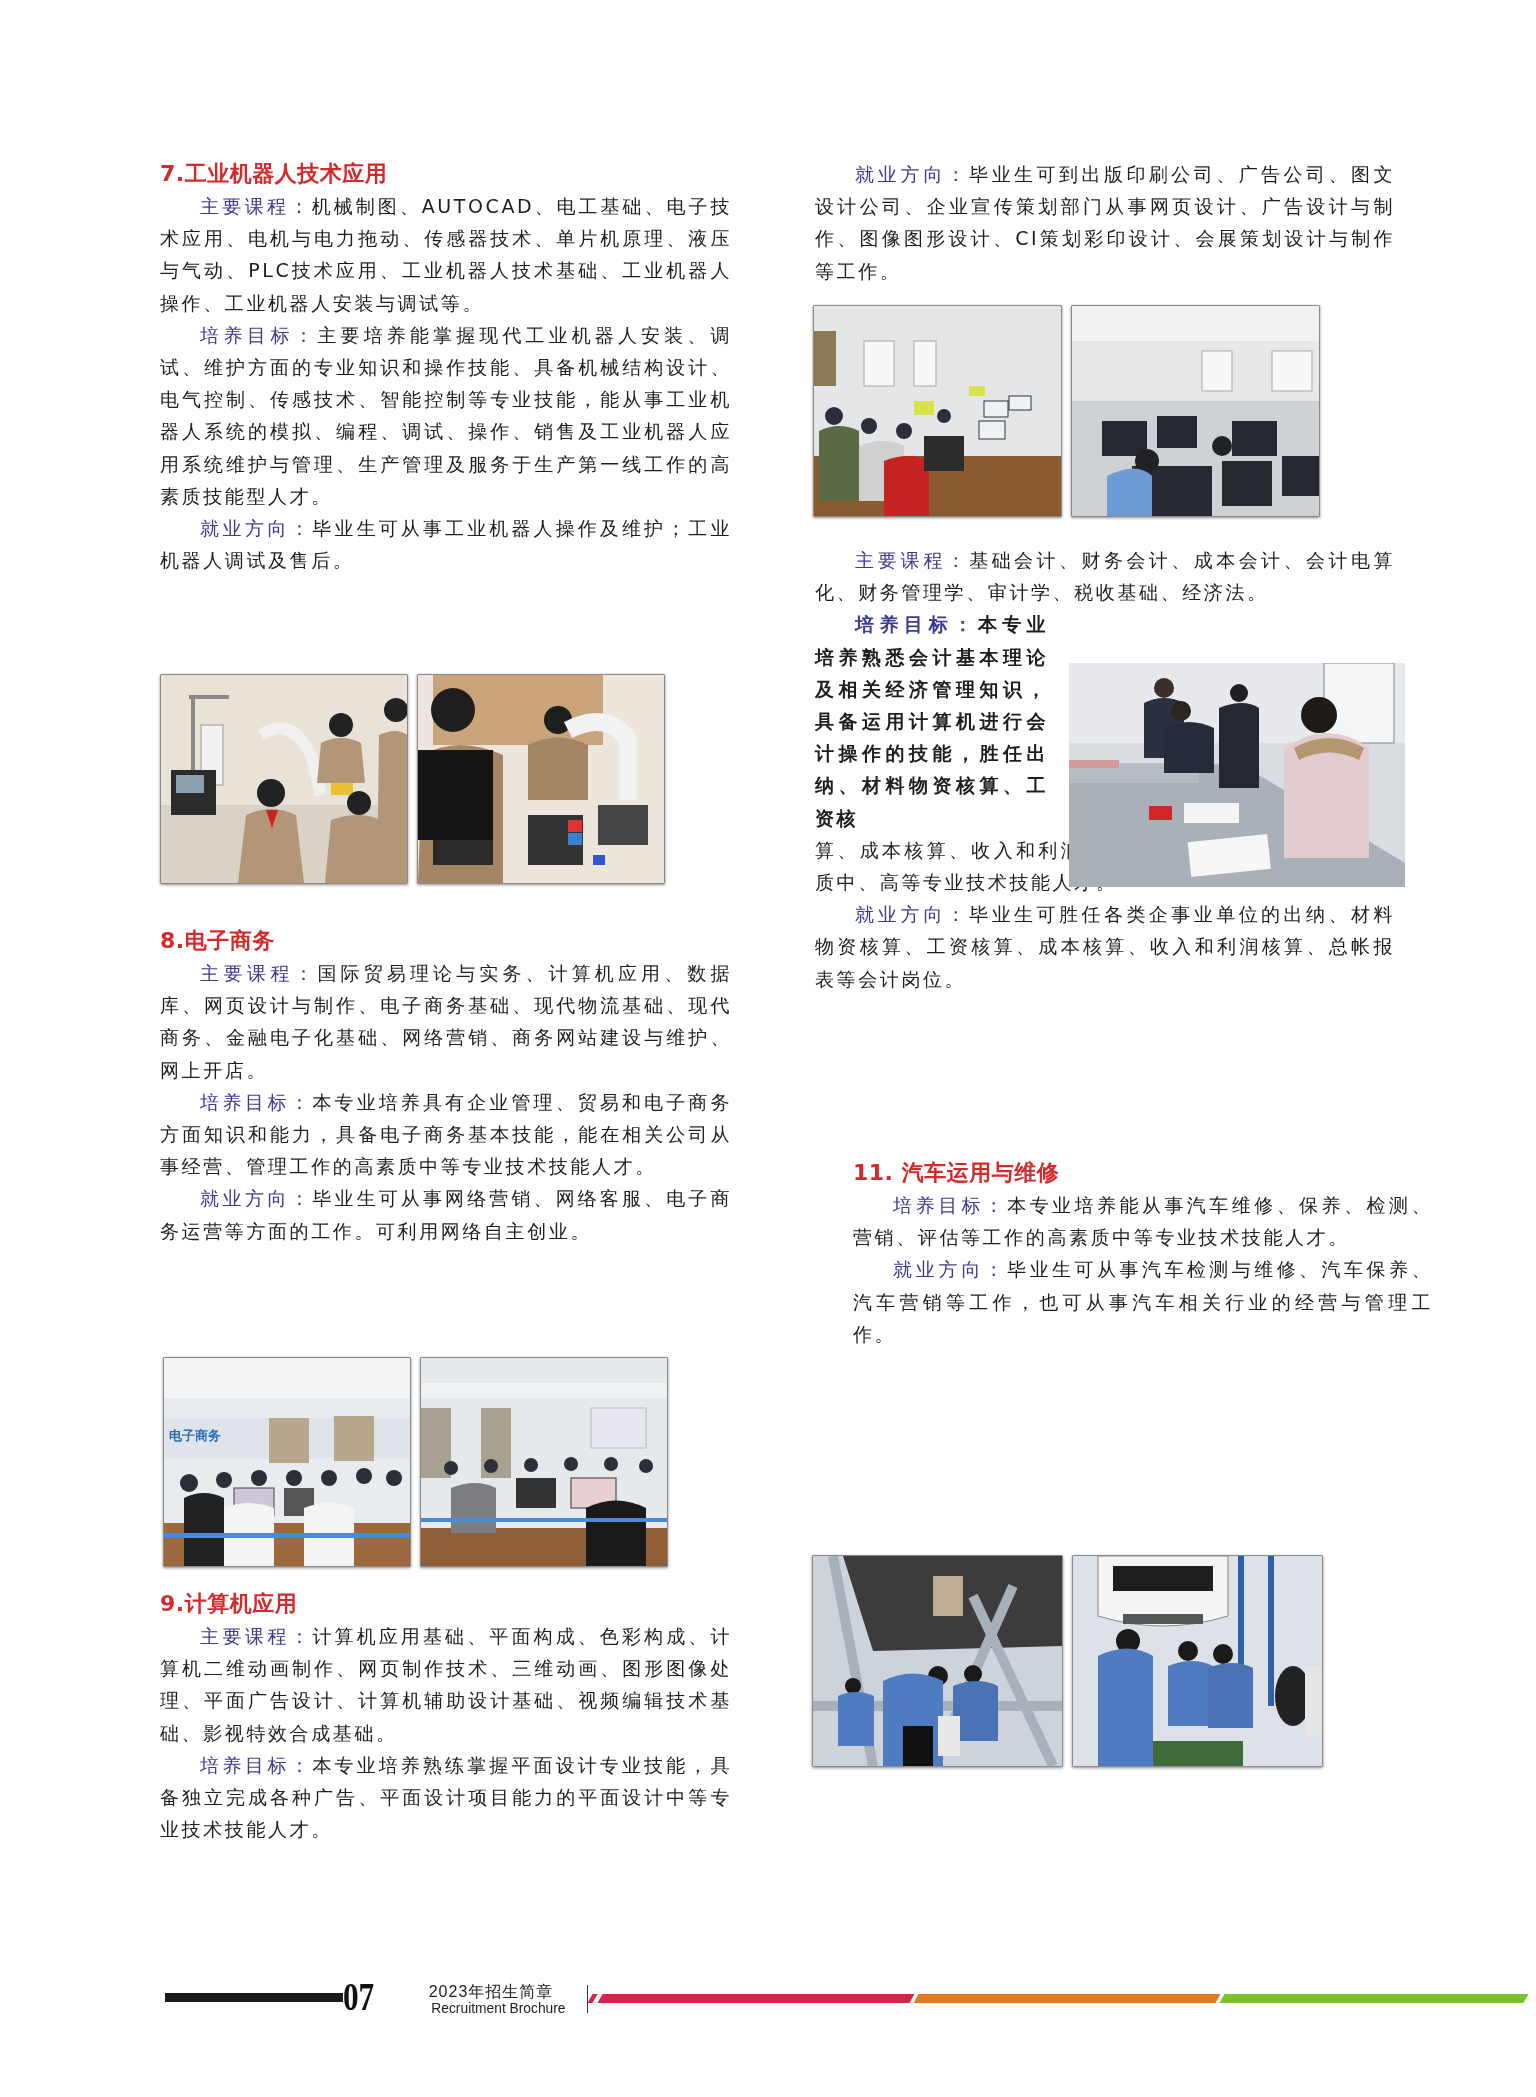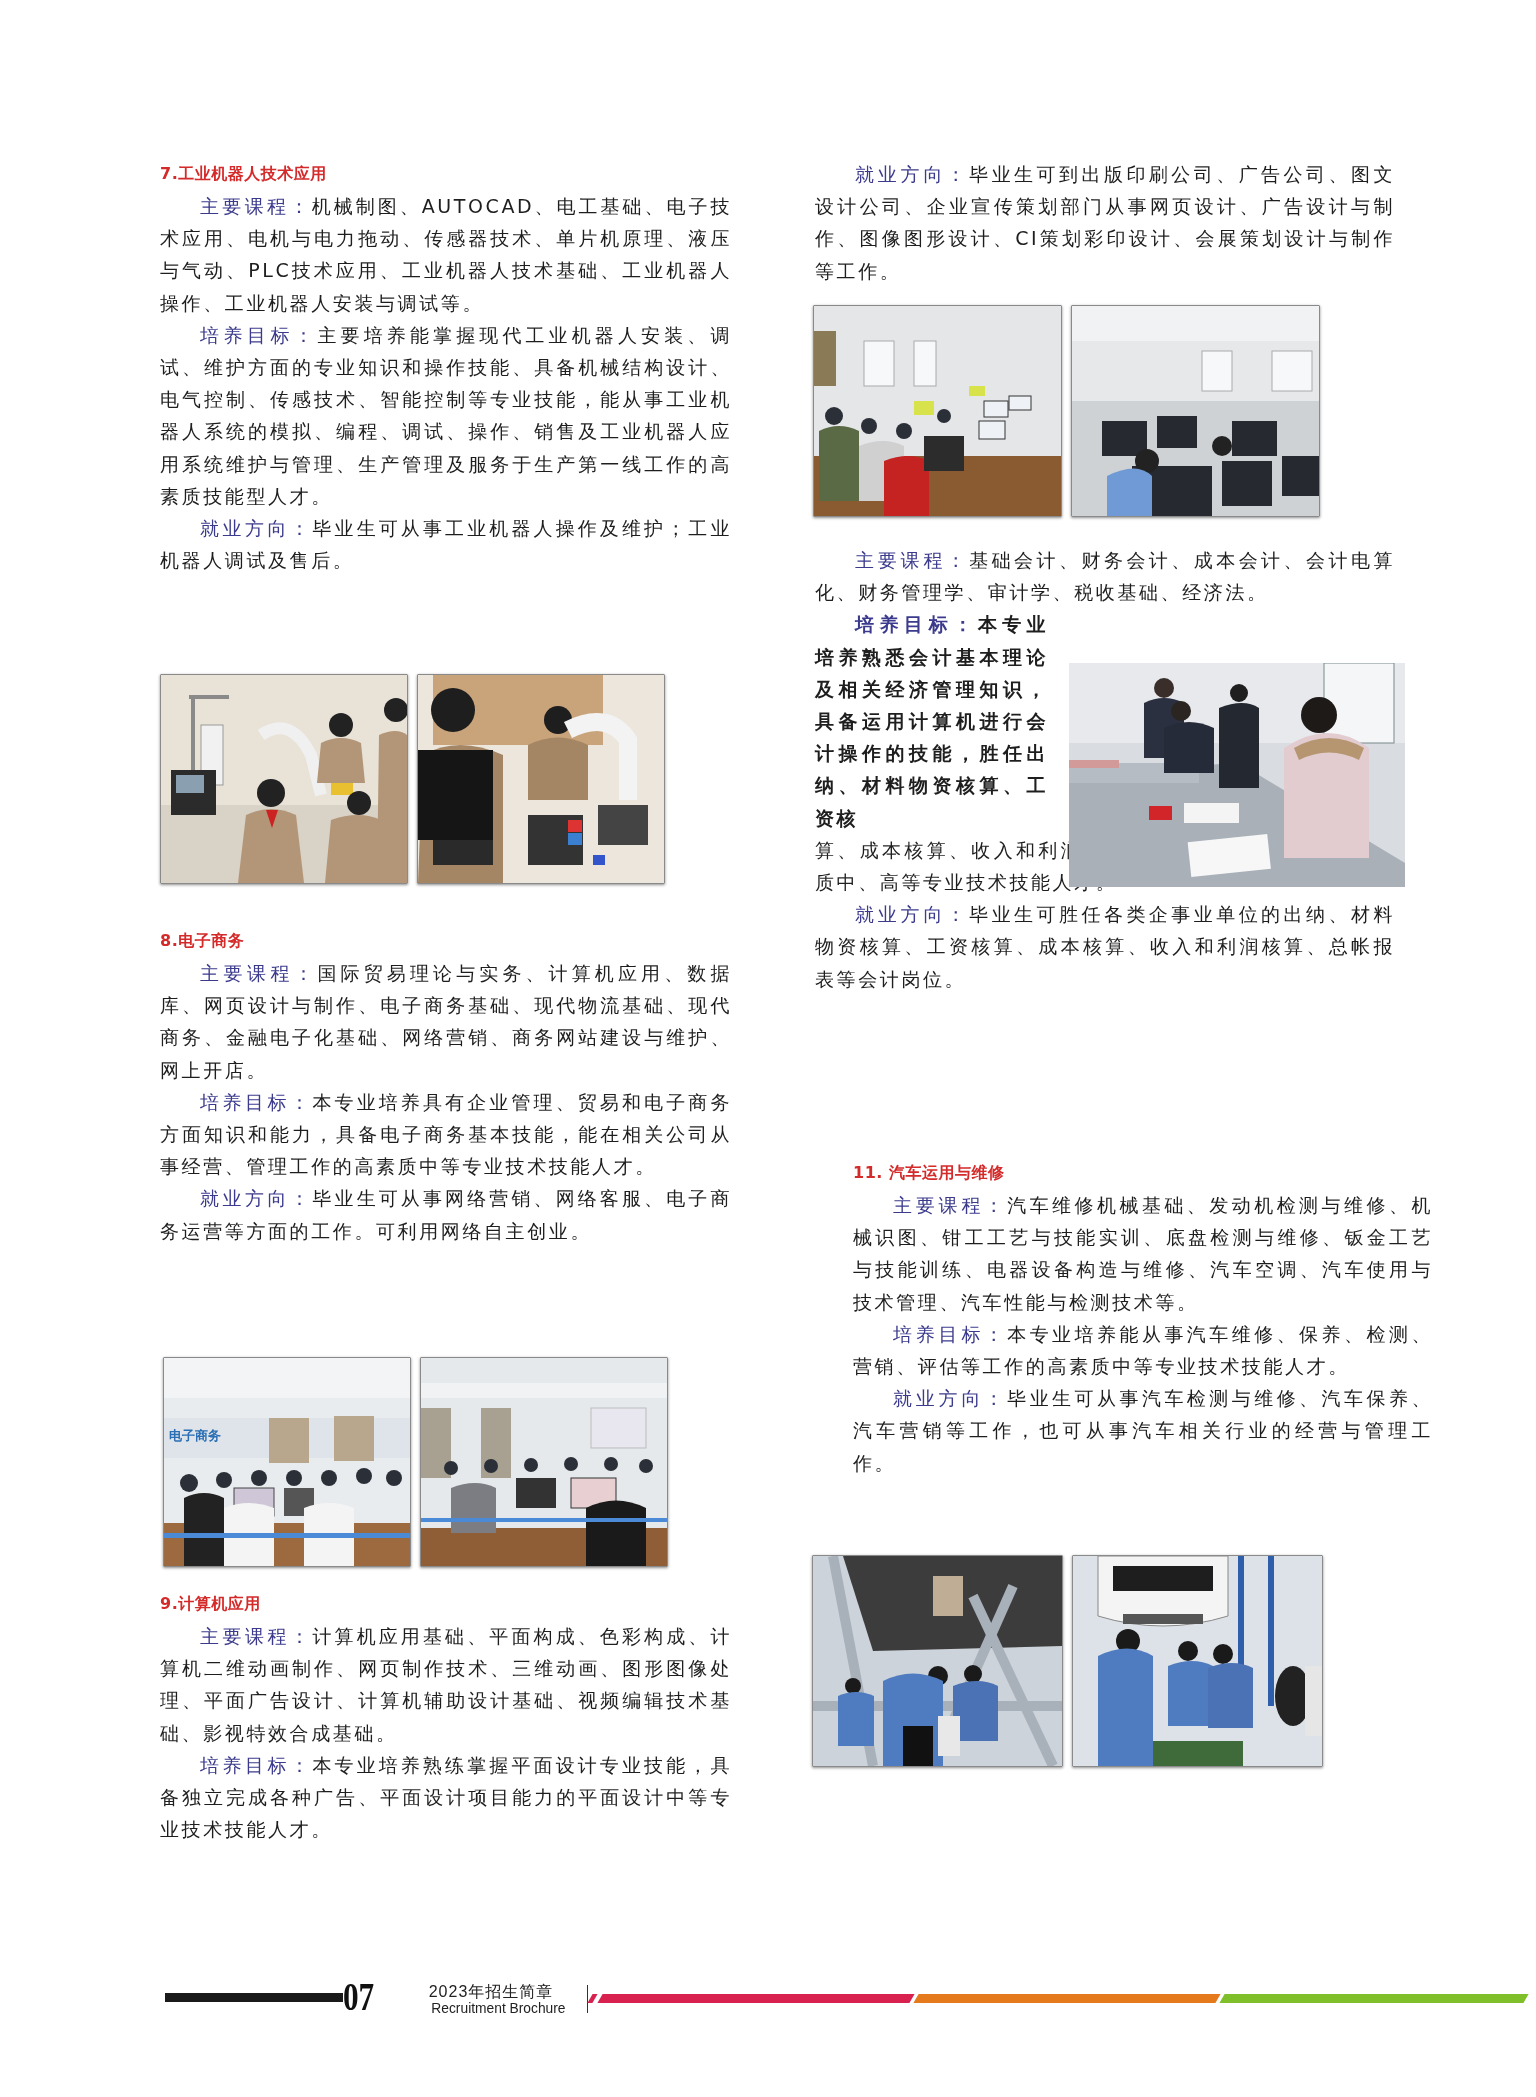--- a/index.html
+++ b/index.html
@@ -1,21 +1,21 @@
 <!DOCTYPE html>
 <html><head>
 <meta charset="utf-8">
 <style>
   html, body { margin: 0; padding: 0; background: #ffffff; }
   body { width: 1536px; height: 2097px; position: relative; overflow: hidden;
          font-family: "DejaVu Sans", "Liberation Sans", sans-serif; color: #1e1e1e; }
   .col { position: absolute; }
   .col-left { left: 160px; top: 158px; width: 572px; }
   .col-right { left: 815px; top: 158px; width: 580px; }
-  .heading { color: #d42a2a; font-weight: bold; font-size: 16px; line-height: 32px; margin: 0; letter-spacing: 0.5px; }
+  .heading { color: #d42a2a; font-weight: bold; font-size: 22px; line-height: 32px; margin: 0; letter-spacing: 0.5px; }
   p.para { margin: 0; font-size: 19px; line-height: 32.2px; text-indent: 2.1em; letter-spacing: 2.6px; text-align: justify; }
   .label { color: #3b3a8c; letter-spacing: 3px; }
   .photo { border-radius: 1px; box-shadow: 0 1px 3px rgba(0,0,0,0.45); border: 1px solid #8a8a8a; overflow: hidden; position: relative; }
   .photo .ph { position: absolute; inset: 0; }
   .abs { position: absolute; }
   
   .footer-bar-black { position: absolute; left: 165px; top: 1993px; width: 178px; height: 9px; background: #1a1a1a; }
   .footer-page { position: absolute; left: 343px; top: 1977px; font-family: "Liberation Serif", "DejaVu Serif", serif; font-weight: bold; font-size: 40px; line-height: 40px; transform: scaleX(0.78); transform-origin: left; color: #111; }
   .footer-title { position: absolute; left: 398px; top: 1983px; width: 186px; text-align: center; font-family: "Liberation Sans", sans-serif; color: #222; }
   .footer-title .zh { font-size: 16px; line-height: 17px; display: block; letter-spacing: 1px; }
@@ -218,21 +218,20 @@
     <path d="M215 85 q45 -30 85 0 v110 h-85z" fill="#e2ccd0"></path>
     <path d="M225 85 q35 -20 70 0 l-5 12 q-30 -15 -60 0z" fill="#b59670"></path>
     <rect x="80" y="143" width="23" height="14" fill="#d2252a"></rect>
     <rect x="115" y="140" width="55" height="20" fill="#f4f4f4"></rect>
     <rect x="120" y="175" width="80" height="35" fill="#f7f7f7" transform="rotate(-6 160 190)"></rect>
   </svg>
 </div>
 
 <div class="col" style="left:815px; top:1157px; width:580px;margin-left:38px;">
   <h2 class="heading">11. 汽车运用与维修</h2>
-  <p class="para"><span class="label">主要课程：</span><span>汽车维修机械基础、发动机检测与维修、机械识图、钳工工艺与技能实训、底盘检测与维修、钣金工艺与技能训练、电器设备构造与维修、汽车空调、汽车使用与技术管理、汽车性能与检测技术等。</span></p>
   <p class="para"><span class="label">培养目标：</span><span>本专业培养能从事汽车维修、保养、检测、营销、评估等工作的高素质中等专业技术技能人才。</span></p>
   <p class="para"><span class="label">就业方向：</span><span>毕业生可从事汽车检测与维修、汽车保养、汽车营销等工作，也可从事汽车相关行业的经营与管理工作。</span></p>
 </div>
 
 <div class="abs photo" style="left:812px; top:1555px; width:249px; height:210px;" title="students-inspecting-car-underbody-on-lift">
   <svg class="ph" width="249" height="210" viewBox="0 0 249 210">
     <rect width="249" height="210" fill="#cdd3da"></rect>
     <polygon points="30,0 249,0 249,90 60,95" fill="#3c3c3c"></polygon>
     <rect x="120" y="20" width="30" height="40" fill="#bfae95"></rect>
     <g stroke="#a8b0ba" stroke-width="10" fill="none">

